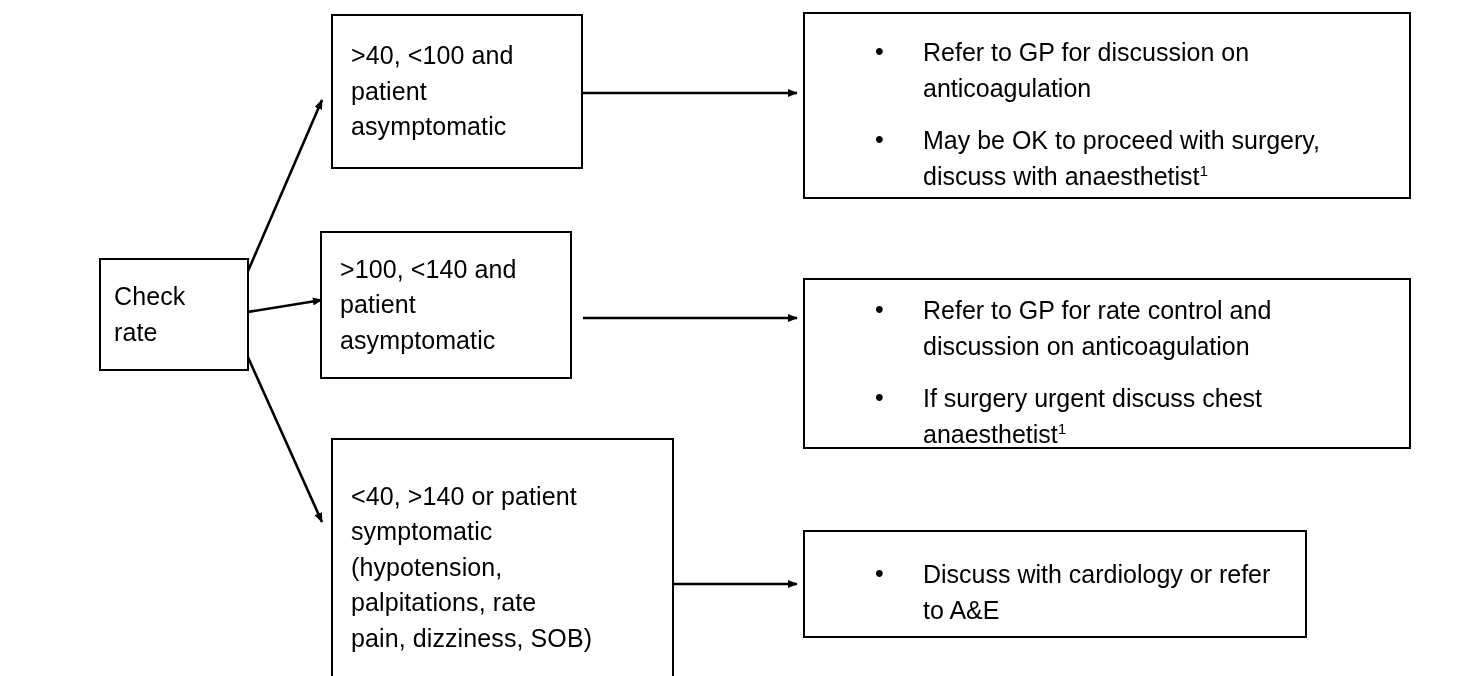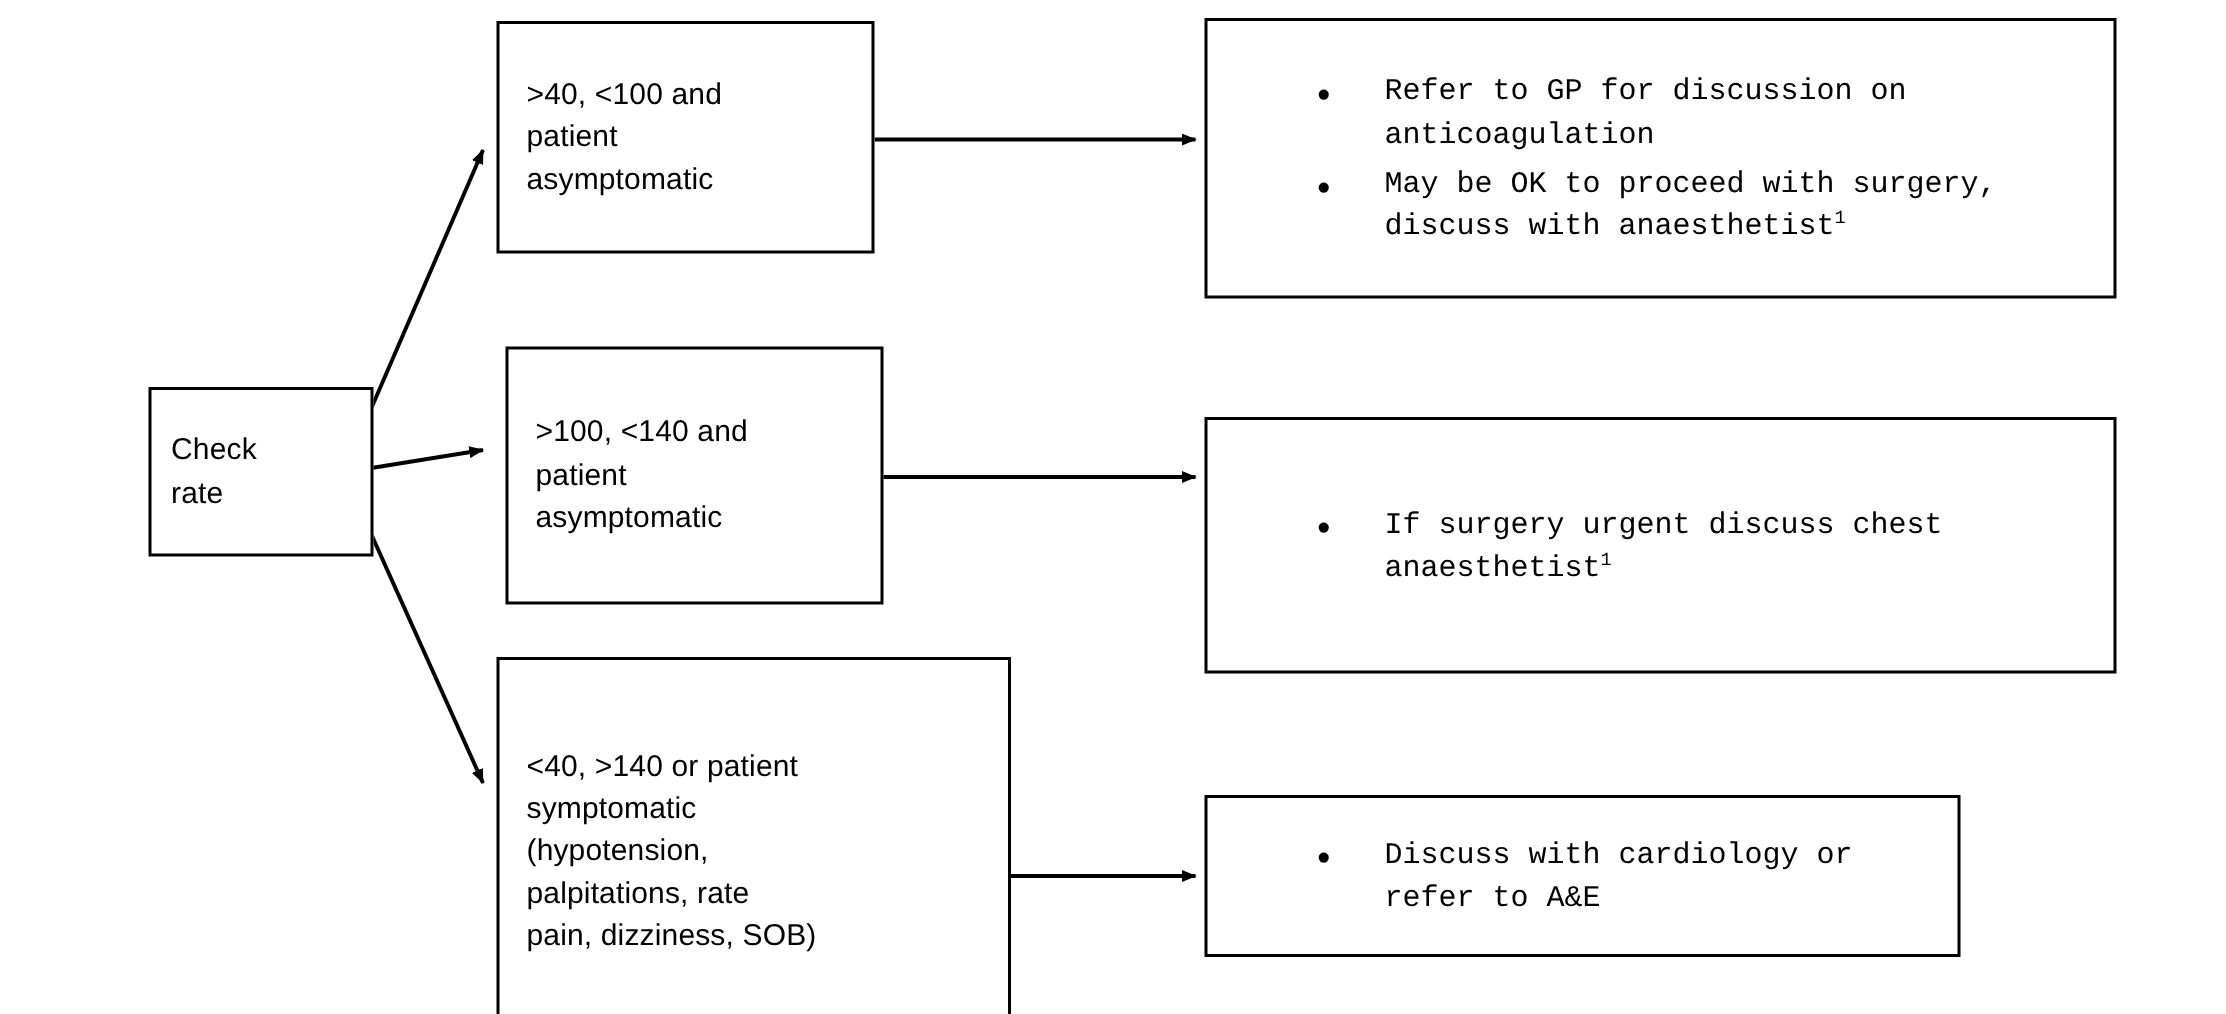--- a/index.html
+++ b/index.html
@@ -29,64 +29,63 @@
   .node {
     position: absolute;
     box-sizing: border-box;
     border: 2.4px solid #000000;
     background: #ffffff;
     display: flex;
     flex-direction: column;
     justify-content: center;
   }
   .node-text {
-    font-size: 20px;
+    font-size: 25px;
     line-height: 1.42;
     letter-spacing: 0.1px;
   }
   
   #node-start {
     left: 99px;
     top: 258px;
     width: 150px;
     height: 113px;
     padding-left: 13px;
     padding-right: 14px;
   }
   
   .cond {
     padding-left: 18px;
     padding-right: 8px;
   }
   #node-cond-1 { left: 331px; top: 14px;  width: 252px; height: 155px; }
-  #node-cond-2 { left: 337px; top: 231px; width: 252px; height: 172px; }
+  #node-cond-2 { left: 320px; top: 231px; width: 252px; height: 148px; }
   #node-cond-3 { left: 331px; top: 438px; width: 343px; height: 259px; }
 
   
   .action {
     left: 803px;
     padding: 0;
     justify-content: center;
   }
   #node-action-1 { top: 12px;  width: 608px; height: 187px; }
   #node-action-2 { top: 278px; width: 608px; height: 171px; }
   #node-action-3 { top: 530px; width: 504px; height: 108px; }
 
   ul.bullets {
     margin: 0;
     padding: 0 28px 0 0;
     list-style: none;
   }
   ul.bullets li {
     position: relative;
-    font-size: 20px;
+    font-size: 25px;
     line-height: 1.44;
     padding-left: 118px;
-    margin: 4px 0 2px 0;
-    font-family: Liberation Mono, monospace;
+    margin: 16px 0 2px 0;
   }
   ul.bullets li:last-child { margin-bottom: 0; }
   ul.bullets li::before {
     content: "\2022";
     position: absolute;
     left: 70px;
     top: -1px;
     font-size: 25px;
     line-height: 1.44;
   }
@@ -153,20 +152,23 @@
       </li>
       <li>
         <span>May be OK to proceed with surgery, discuss with anaesthetist</span><sup>1</sup>
       </li>
     </ul>
   </div>
 
   <div class="node action" id="node-action-2">
     <ul class="bullets">
       <li>
+        <span>Refer to GP for rate control and discussion on anticoagulation</span><sup></sup>
+      </li>
+      <li>
         <span>If surgery urgent discuss chest anaesthetist</span><sup>1</sup>
       </li>
     </ul>
   </div>
 
   <div class="node action" id="node-action-3">
     <ul class="bullets">
       <li>
         <span>Discuss with cardiology or refer to A&amp;E</span><sup></sup>
       </li>

